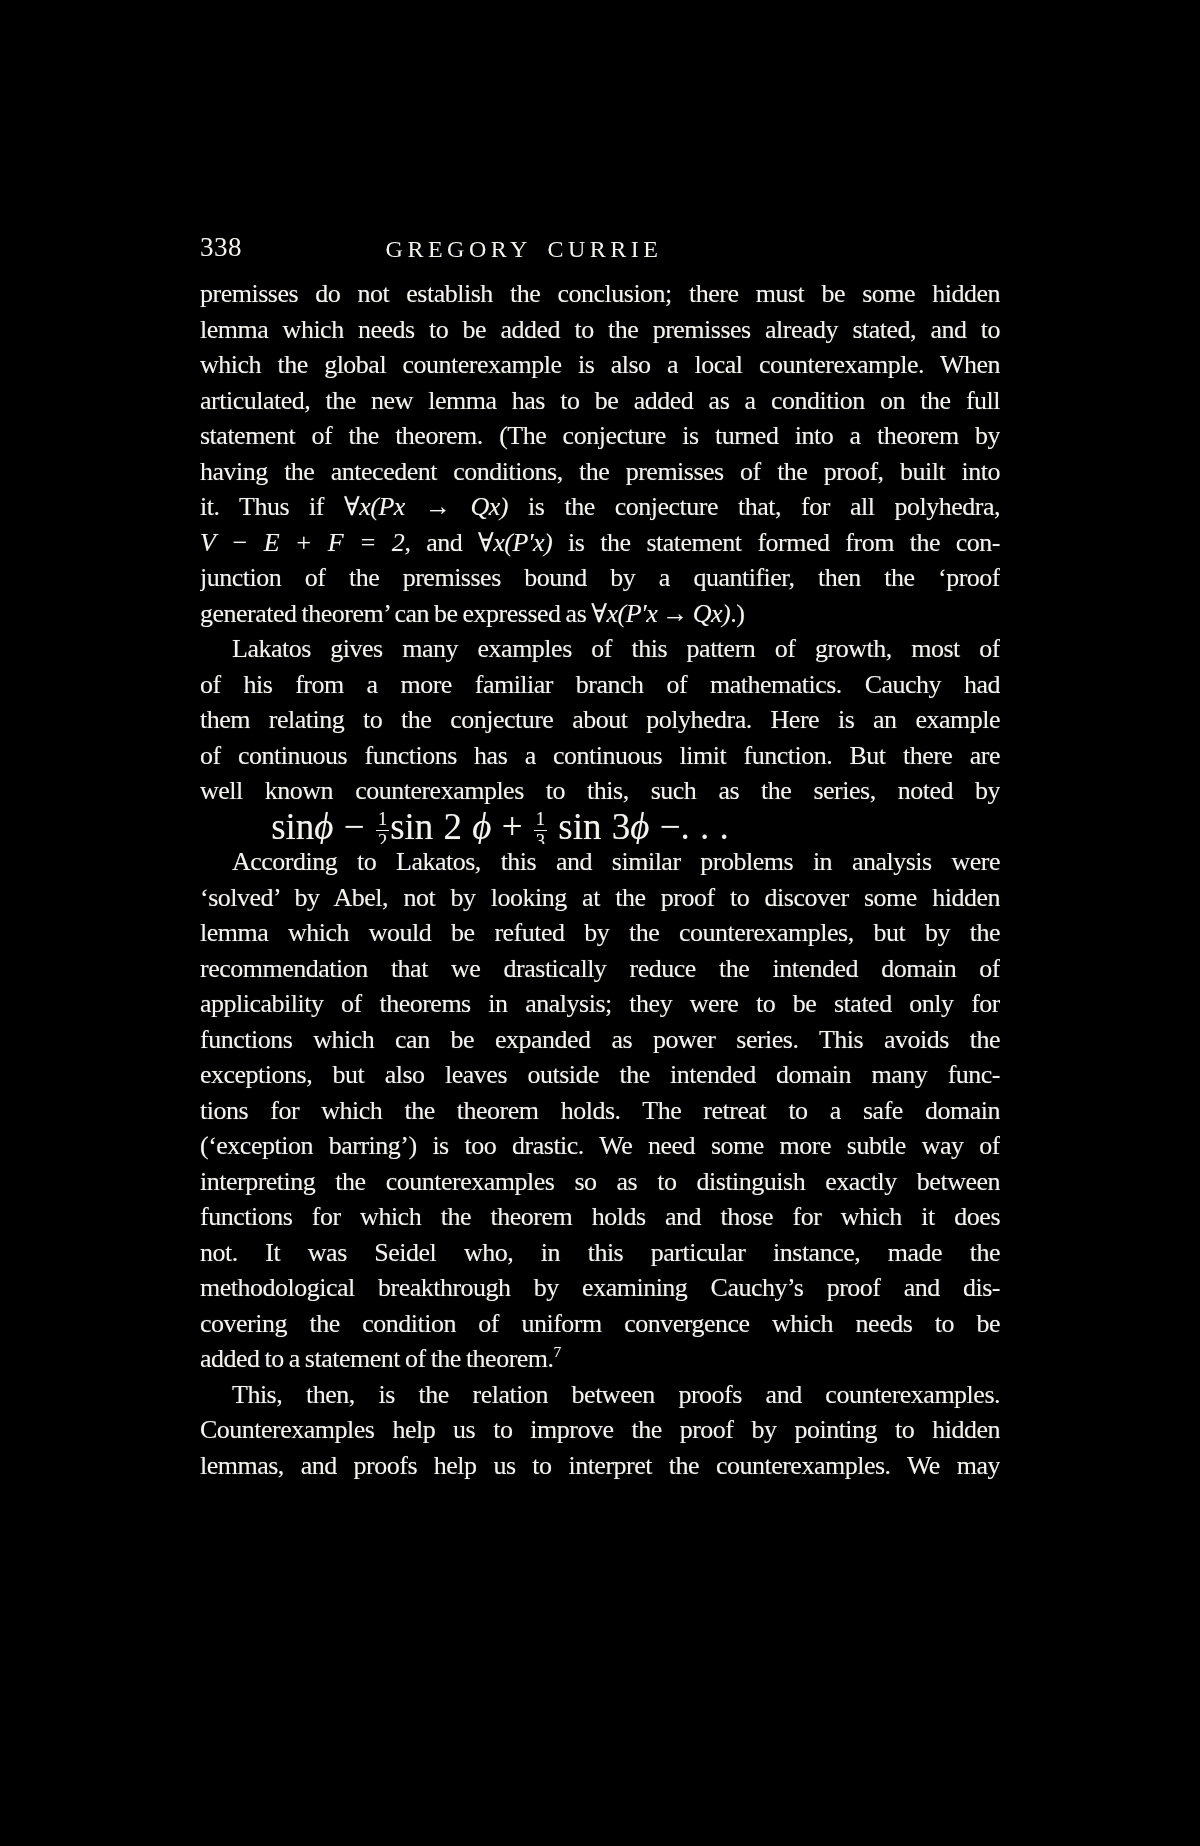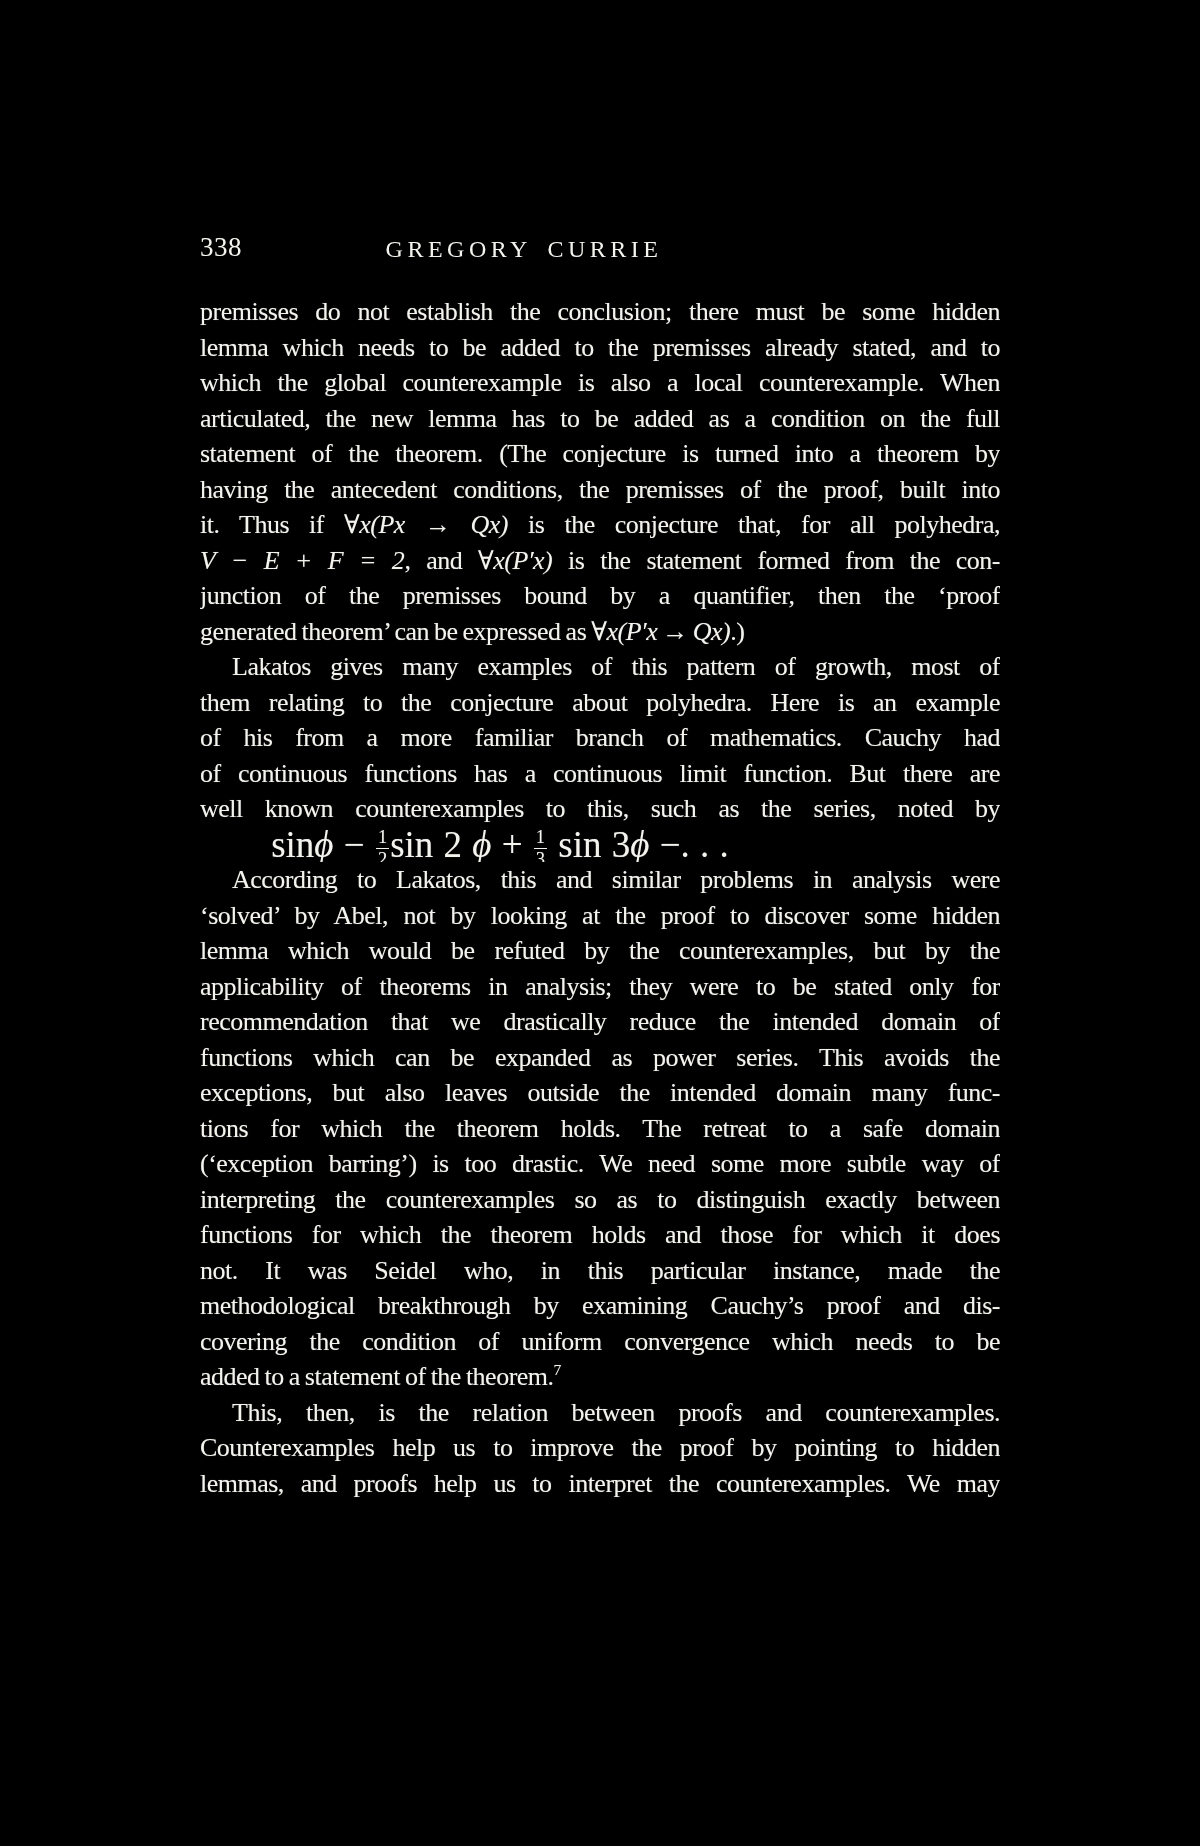--- a/index.html
+++ b/index.html
@@ -14,21 +14,21 @@
   .page{position:absolute;inset:0;background:#000;border-radius:22px;}
   .page-number{
     position:absolute;left:200px;top:232px;
     font-size:27px;letter-spacing:0.5px;
   }
   .running-head{
     position:absolute;left:0;top:236px;width:1048px;
     text-align:center;font-size:24px;letter-spacing:4.5px;word-spacing:6px;
   }
   .body-text{
-    position:absolute;left:200px;top:294px;width:800px;
+    position:absolute;left:200px;top:276px;width:800px;
     font-size:26px;
     letter-spacing:-0.5px;
     word-spacing:-1px;
     text-shadow:0 0 1px rgba(255,255,255,0.35);
   }
   .line{
     height:35.5px;line-height:35.5px;
     text-align:justify;text-align-last:justify;
     overflow:hidden;
     white-space:normal;
@@ -65,30 +65,30 @@
       <div class="line">lemma which needs to be added to the premisses already stated, and to</div>
       <div class="line">which the global counterexample is also a local counterexample. When</div>
       <div class="line">articulated, the new lemma has to be added as a condition on the full</div>
       <div class="line">statement of the theorem. (The conjecture is turned into a theorem by</div>
       <div class="line">having the antecedent conditions, the premisses of the proof, built into</div>
       <div class="line">it. Thus if <span class="it">∀x(Px → Qx)</span> is the conjecture that, for all polyhedra,</div>
       <div class="line"><span class="it">V − E + F = 2</span>, and <span class="it">∀x(P′x)</span> is the statement formed from the con-</div>
       <div class="line">junction of the premisses bound by a quantifier, then the ‘proof</div>
       <div class="line end">generated theorem’ can be expressed as <span class="it">∀x(P′x → Qx)</span>.)</div>
       <div class="line ind">Lakatos gives many examples of this pattern of growth, most of</div>
+      <div class="line">of his from a more familiar branch of mathematics. Cauchy had</div>
       <div class="line">them relating to the conjecture about polyhedra. Here is an example</div>
-      <div class="line">of his from a more familiar branch of mathematics. Cauchy had</div>
       <div class="line">of continuous functions has a continuous limit function. But there are</div>
       <div class="line">well known counterexamples to this, such as the series, noted by</div>
       <div class="line formula">sin<span class="it">ϕ</span> − <span class="frac"><span class="num">1</span><span class="den">2</span></span>sin 2 <span class="it">ϕ</span> + <span class="frac"><span class="num">1</span><span class="den">3</span></span> sin 3<span class="it">ϕ</span> −. . .</div>
       <div class="line ind">According to Lakatos, this and similar problems in analysis were</div>
       <div class="line">‘solved’ by Abel, not by looking at the proof to discover some hidden</div>
       <div class="line">lemma which would be refuted by the counterexamples, but by the</div>
+      <div class="line">recommendation that we drastically reduce the intended domain of</div>
       <div class="line">applicability of theorems in analysis; they were to be stated only for</div>
-      <div class="line">recommendation that we drastically reduce the intended domain of</div>
       <div class="line">functions which can be expanded as power series. This avoids the</div>
       <div class="line">exceptions, but also leaves outside the intended domain many func-</div>
       <div class="line">tions for which the theorem holds. The retreat to a safe domain</div>
       <div class="line">(‘exception barring’) is too drastic. We need some more subtle way of</div>
       <div class="line">interpreting the counterexamples so as to distinguish exactly between</div>
       <div class="line">functions for which the theorem holds and those for which it does</div>
       <div class="line">not. It was Seidel who, in this particular instance, made the</div>
       <div class="line">methodological breakthrough by examining Cauchy’s proof and dis-</div>
       <div class="line">covering the condition of uniform convergence which needs to be</div>
       <div class="line end">added to a statement of the theorem.<span class="sup">7</span></div>

